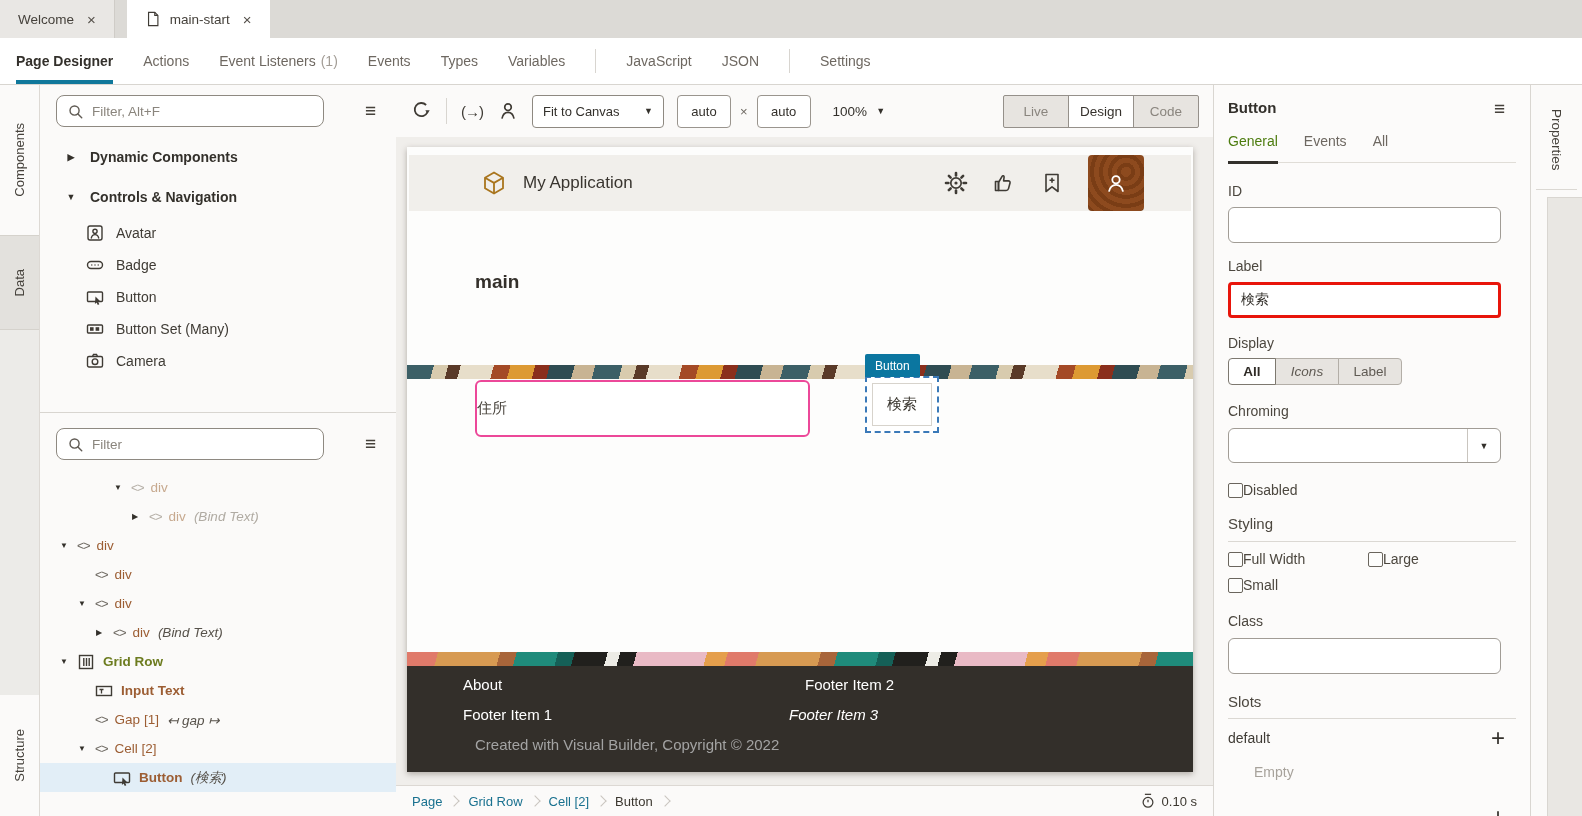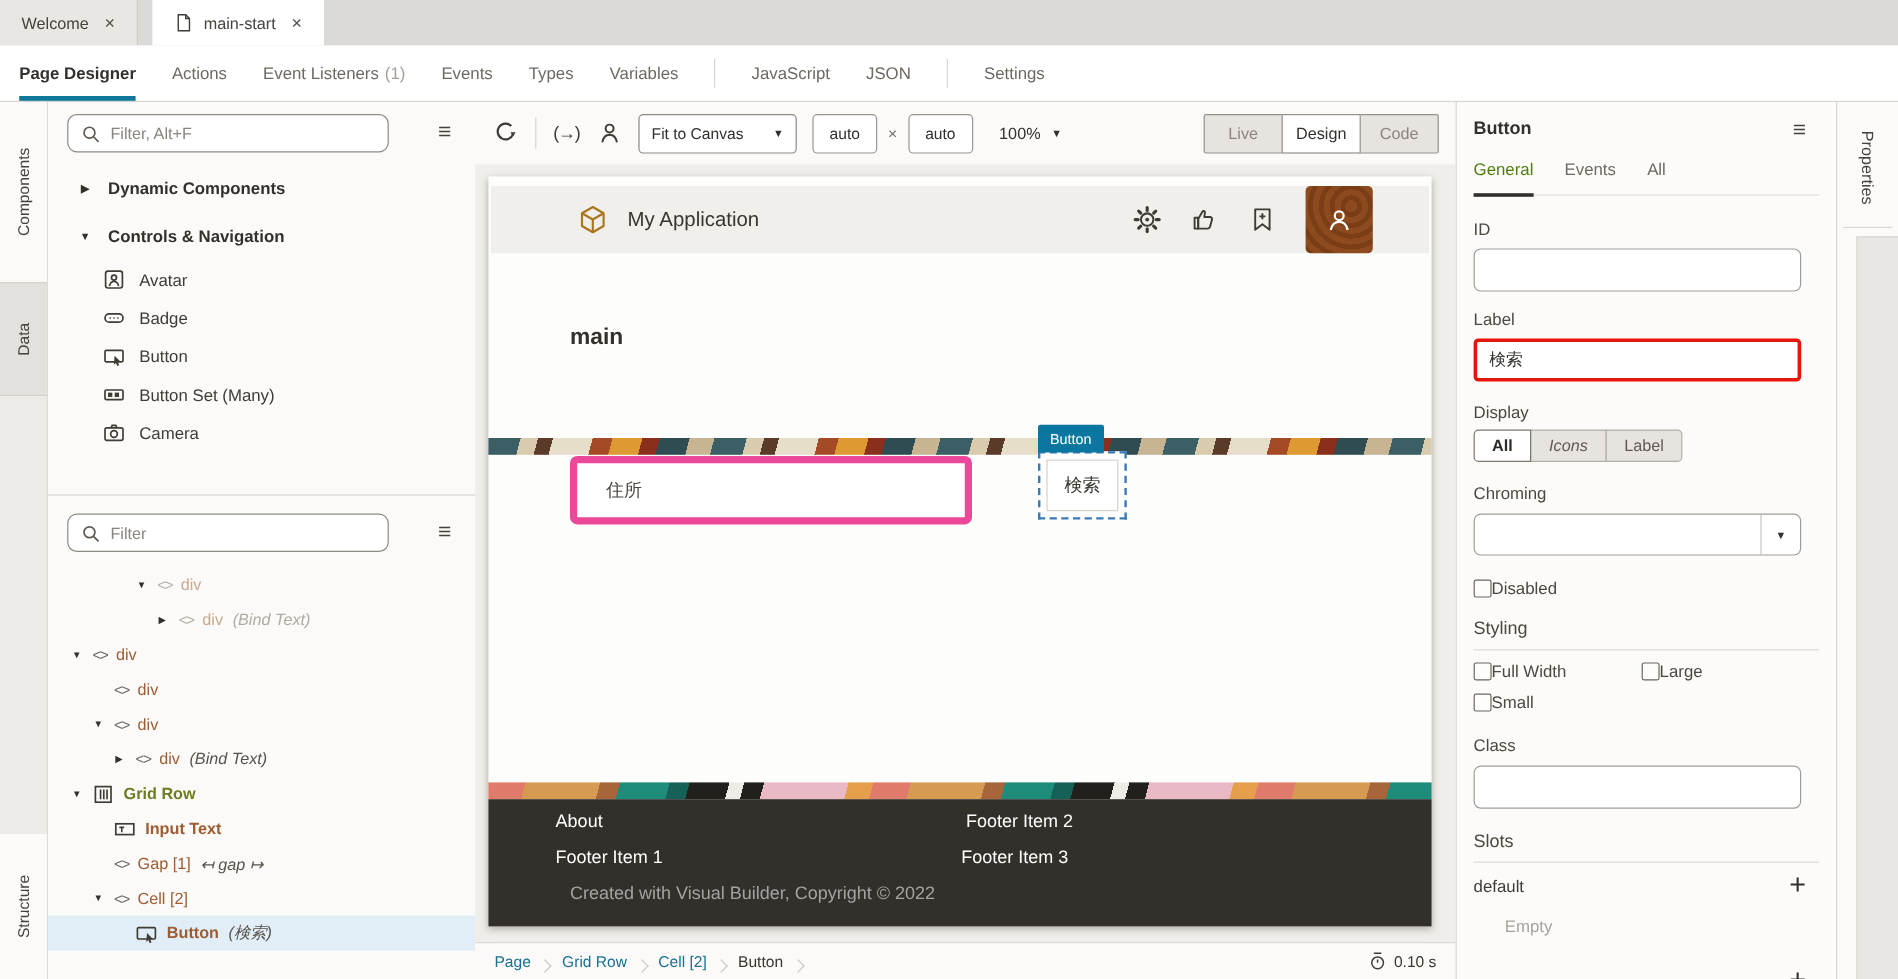--- a/index.html
+++ b/index.html
@@ -90,30 +90,30 @@
   .app-title { margin-left:16px; font-size:17px; color:#39352f; }
   .hdr-icons { margin-left:auto; display:flex; align-items:center; gap:24px; margin-right:47px; }
   .hdr-icons .icon { width:24px; height:24px; }
   .hdr-avatar { width:56px; height:56px; border-radius:4px; display:flex; align-items:center; justify-content:center;
     background:repeating-radial-gradient(circle at 68% 30%, #8d4a1e 0 5px, #7a3d15 5px 9px); }
   .hdr-avatar .icon { width:26px; height:26px; }
   .page-h1 { position:absolute; left:68px; top:124px; font-size:19px; font-weight:bold; color:#34302b; }
   .stripe { position:absolute; left:0; right:0; height:14px; }
   .stripe.one { top:218px; background:repeating-linear-gradient(105deg,#3c5f66 0 26px,#d8cbae 26px 40px,#5a3a28 40px 52px,#e7deca 52px 84px,#a44a26 84px 100px,#dd9a33 100px 124px,#8a2f1c 124px 138px,#2f4c52 138px 162px,#c8b493 162px 182px); }
   .stripe.two { top:505px; background:repeating-linear-gradient(105deg,#e07a6a 0 30px,#d79a52 30px 90px,#a8653a 90px 106px,#1f8b7b 106px 146px,#156057 146px 162px,#21201d 162px 194px,#edece6 194px 206px,#21201d 206px 222px,#e9bac5 222px 290px,#e59f4c 290px 310px); }
-  .address-field { position:absolute; left:68px; top:233px; width:335px; height:57px; background:#fff; border:6px solid #ec4899; border-radius:6px; display:flex; align-items:center; padding-left:24px; font-size:15px; color:#4b463f; }
+  .address-field { position:absolute; left:68px; top:233px; width:335px; height:57px; background:#fff; border:2px solid #ec4899; border-radius:6px; display:flex; align-items:center; font-size:15px; color:#4b463f; }
   .sel-wrap { position:absolute; left:458px; top:229px; width:74px; height:57px; border:2px dashed #3a79b8; background:#fff; }
   .sel-tag { position:absolute; left:-2px; top:-24px; height:23px; background:#0b76a0; color:#fff; font-size:12px; padding:0 10px; display:flex; align-items:center; border-radius:2px 2px 0 0; }
   .inner-btn { position:absolute; inset:5px; border:1px solid #d7d3cc; background:#fff; display:flex; align-items:center; justify-content:center; font-size:15px; color:#3a362f; }
   .app-footer { position:absolute; left:0; right:0; top:519px; bottom:0; background:#332f2a; font-size:15px; color:#fff; }
   .f-link { position:absolute; }
   .f-copy { position:absolute; left:68px; top:70px; color:#a3a3a3; }
 
   .status-bar { position:absolute; left:0; right:0; bottom:0; height:31px; background:#fbfaf9; border-top:1px solid #dcd8d3; display:flex; align-items:center; padding:0 16px; font-size:13px; }
-  .crumbs { display:flex; align-items:flex-end; }
+  .crumbs { display:flex; align-items:center; }
   .crumb { color:#19718f; }
   .crumb.current { color:#3b372f; }
   .crumb-sep { width:8px; height:8px; border-top:1.5px solid #c9c5bf; border-right:1.5px solid #c9c5bf; transform:rotate(45deg); margin:0 10px 0 8px; flex:none; }
   .timer { margin-left:auto; display:flex; align-items:center; gap:6px; color:#3b372f; }
   .timer .icon { width:16px; height:16px; }
 
   
   .props { position:absolute; left:1213px; top:85px; width:317px; height:731px; background:#fcfbfa; border-left:1px solid #d9d6d1; overflow:hidden; }
   .p-title { position:absolute; left:14px; top:14px; font-size:15px; font-weight:bold; color:#33302b; }
   .p-menu { position:absolute; right:25px; top:14px; }
@@ -473,21 +473,21 @@
         <div class="sel-wrap">
           <div class="sel-tag">Button</div>
           <div class="inner-btn">検索</div>
         </div>
         <div class="stripe two"></div>
         <div class="app-footer" id="appFooter">
           <div class="f-copy">Created with Visual Builder, Copyright © 2022</div>
         <div class="f-link" style="left: 56px; top: 10px;">About</div>
             <div class="f-link" style="left: 56px; top: 40px;">Footer Item 1</div>
             <div class="f-link" style="left: 398px; top: 10px;">Footer Item 2</div>
-            <div class="f-link" style="left: 394px; top: 40px;">Footer Item 3</div>
+            <div class="f-link" style="left: 382px; top: 40px; font-style: italic;">Footer Item 3</div>
           </div>
       </div>
     </div>
 
     <div class="status-bar">
       <div class="crumbs" id="crumbs">
           <span class="crumb">Page</span>
           <span class="crumb-sep"></span>
           <span class="crumb">Grid Row</span>
           <span class="crumb-sep"></span>

